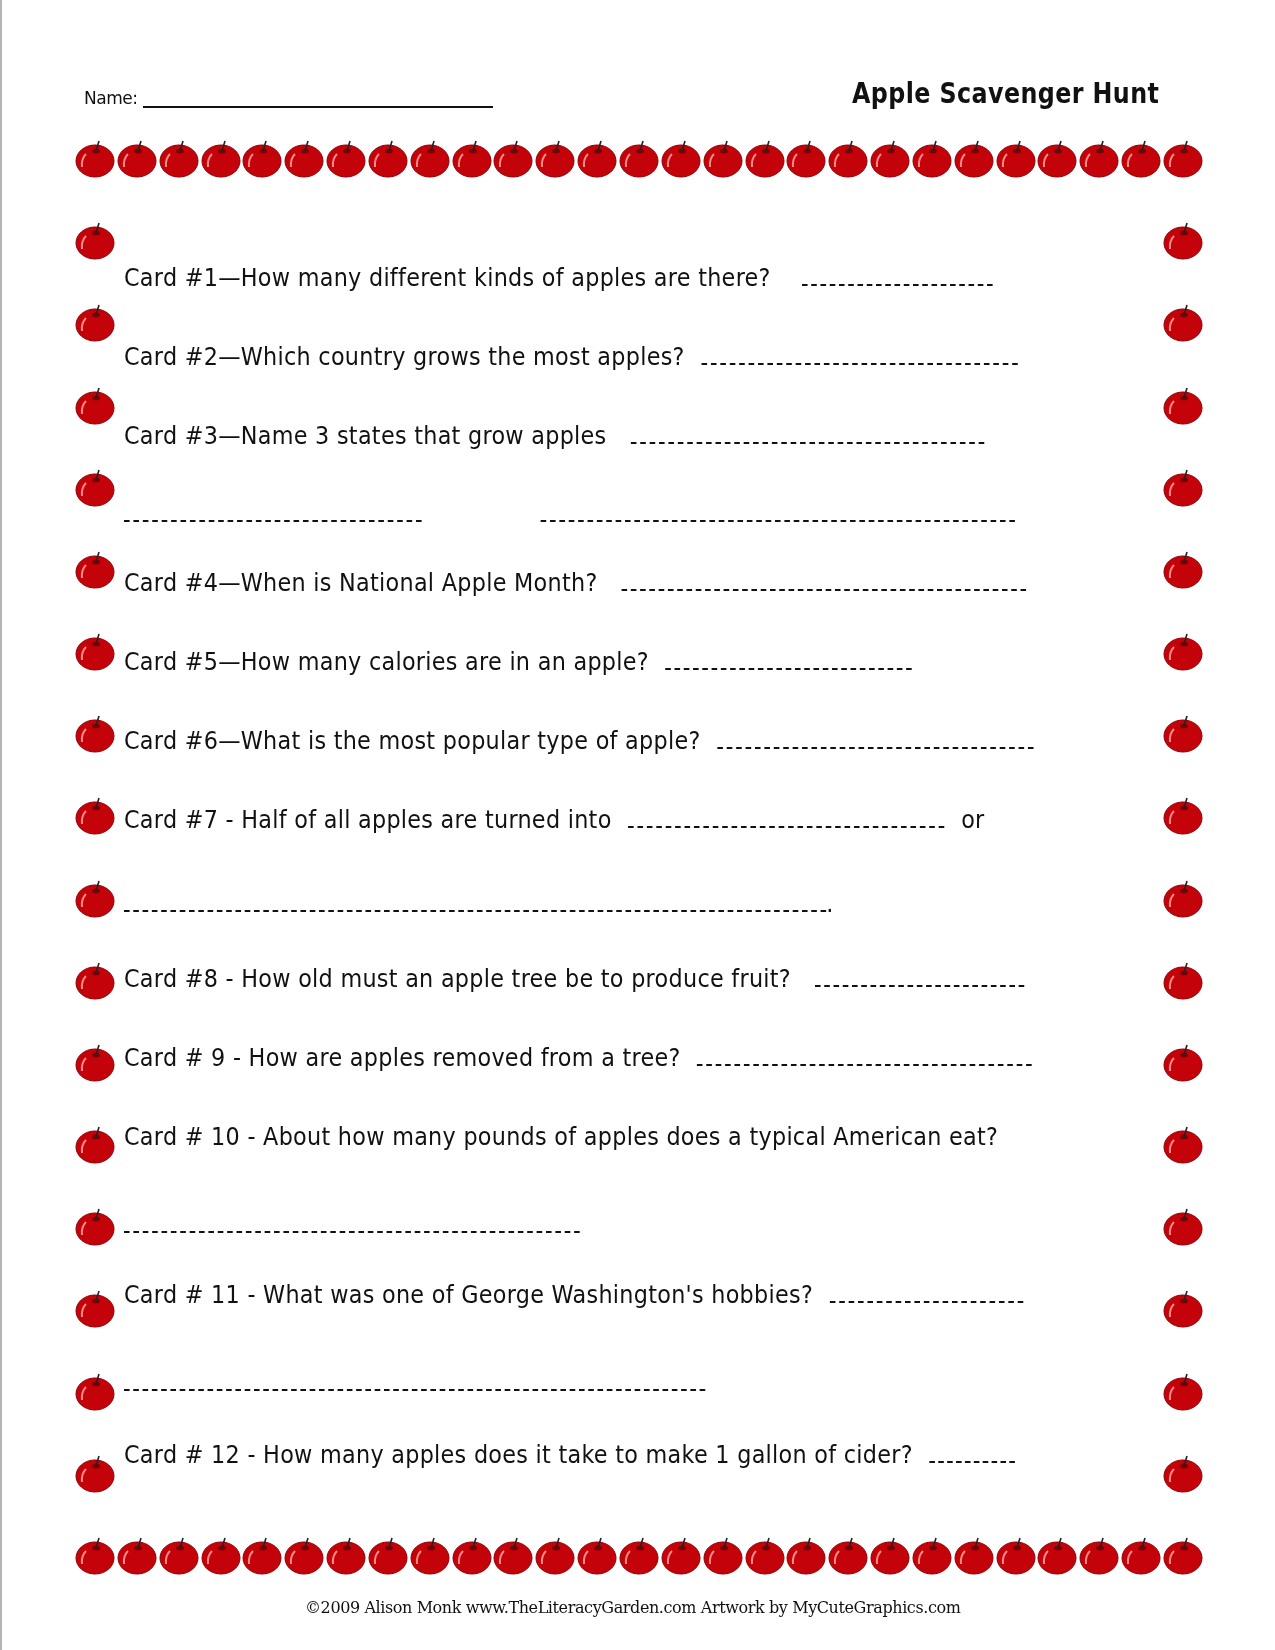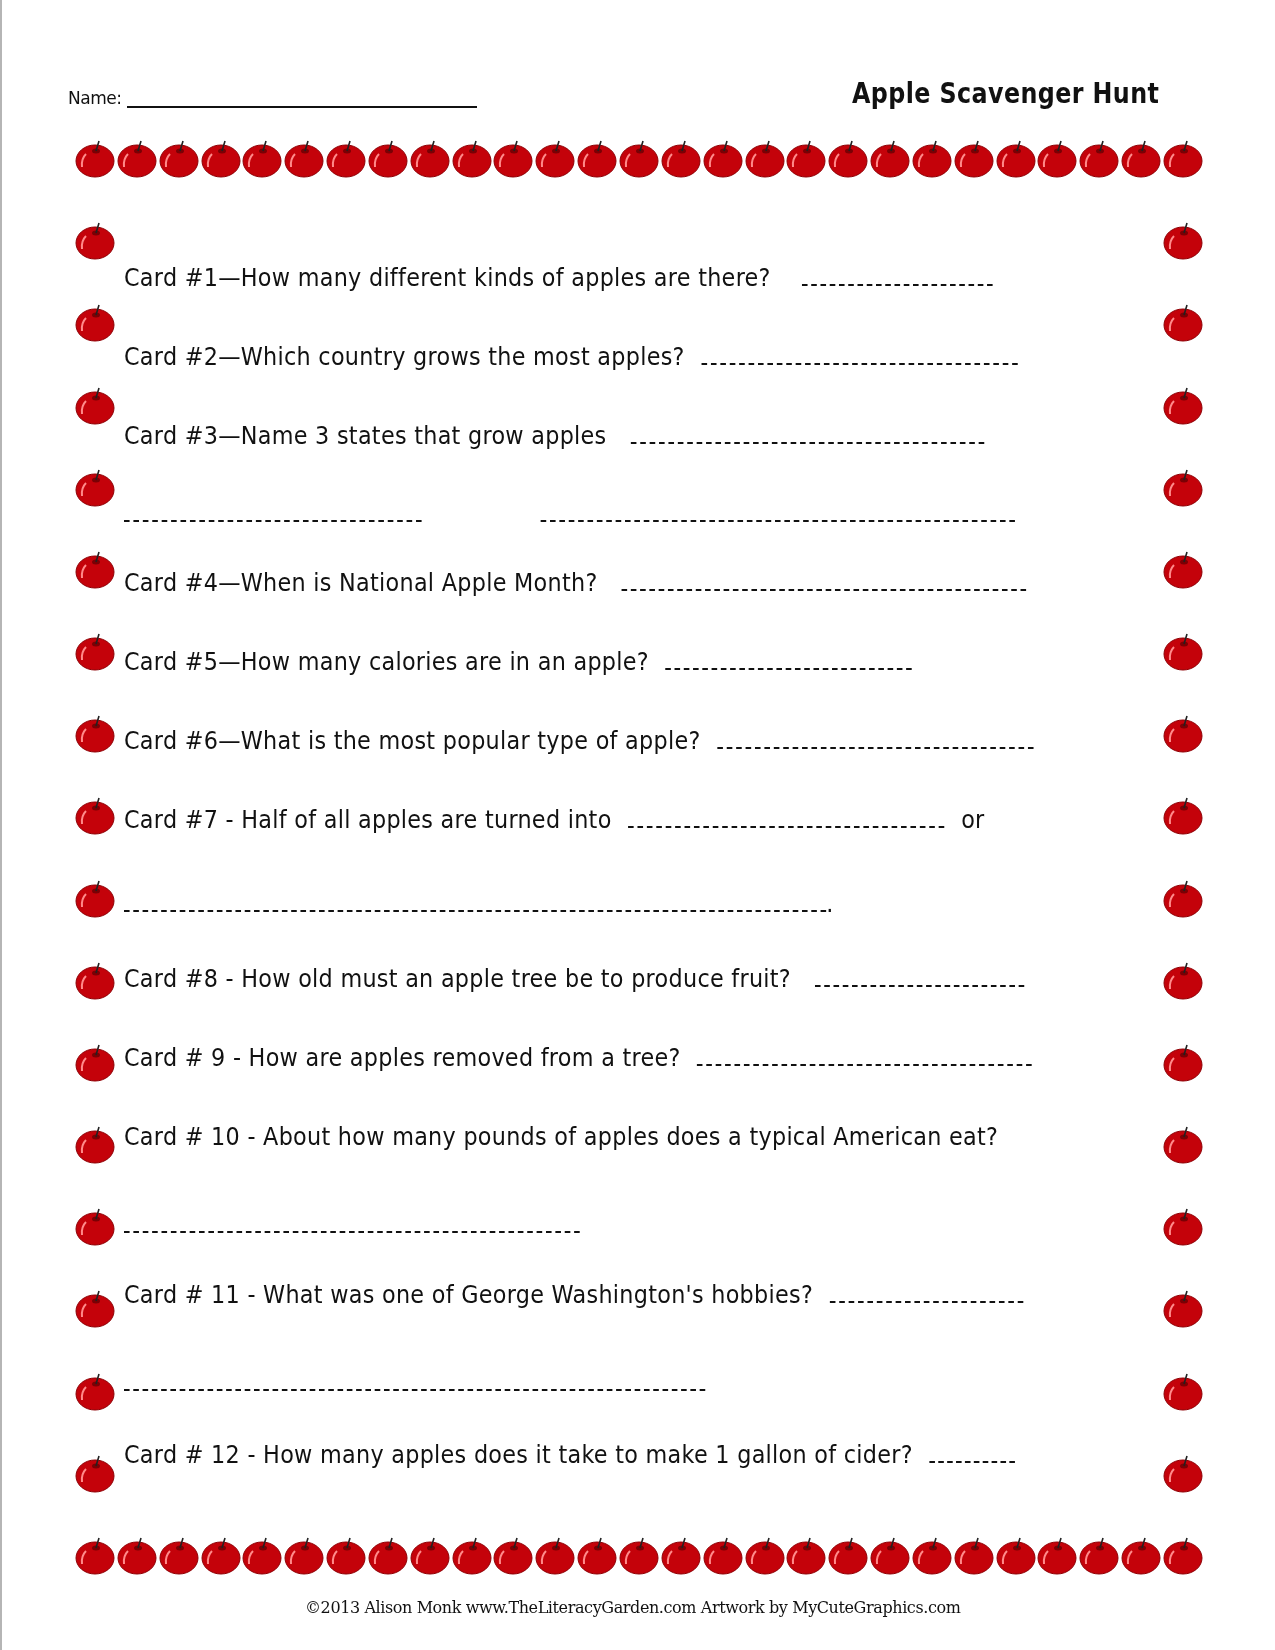--- a/index.html
+++ b/index.html
@@ -1,18 +1,18 @@
 <!DOCTYPE html>
 <html><head>
 <meta charset="utf-8">
 <style>
   html, body { margin: 0; padding: 0; }
   body { width: 1275px; height: 1650px; background: #ffffff; position: relative; overflow: hidden; font-family: "DejaVu Sans", sans-serif; color: #111; }
   .left-edge { position: absolute; left: 0; top: 0; width: 2px; height: 1650px; background: #b5b5b5; }
-  .name-row { position: absolute; left: 68px; top: 88px; font-size: 17px; letter-spacing: -0.5px; display: flex; align-items: flex-start; }
+  .name-row { position: absolute; left: 84px; top: 88px; font-size: 17px; letter-spacing: -0.5px; display: flex; align-items: flex-start; }
   .name-line { display: inline-block; width: 350px; border-bottom: 2px solid #111; margin-left: 6px; height: 18px; }
   .title { position: absolute; left: 852px; top: 76px; font-family: "DejaVu Sans", sans-serif; font-weight: bold; font-size: 29px; letter-spacing: 0.5px; transform: scaleX(0.82); transform-origin: left top; }
   .apple { position: absolute; width: 42px; height: 42px; }
   .q { position: absolute; left: 124px; font-size: 24px; white-space: nowrap; letter-spacing: 0.3px; font-family: "DejaVu Sans", sans-serif; transform: scaleX(0.93); transform-origin: left center; }
   .blank { display: inline-block; border-bottom: 2px dashed #111; height: 20px; vertical-align: baseline; }
   .footer { position: absolute; left: 305px; top: 1598px; font-family: "DejaVu Serif", serif; font-size: 16px; letter-spacing: -0.4px; white-space: nowrap; }
 </style>
 </head>
 <body>
 
@@ -700,13 +700,13 @@
 
 <div class="q" style="top:1369px">
   <span class="blank" style="width:625px"></span>
 </div>
 
 <div class="q" style="top:1441px">
   <span>Card # 12 - How many apples does it take to make 1 gallon of cider?</span>
   <span class="blank" style="width:92px;margin-left:10px"></span>
 </div>
 
-<div class="footer">©2013  Alison Monk  www.TheLiteracyGarden.com  Artwork by MyCuteGraphics.com</div>
+<div class="footer">©2009  Alison Monk  www.TheLiteracyGarden.com  Artwork by MyCuteGraphics.com</div>
 
 </body></html>

